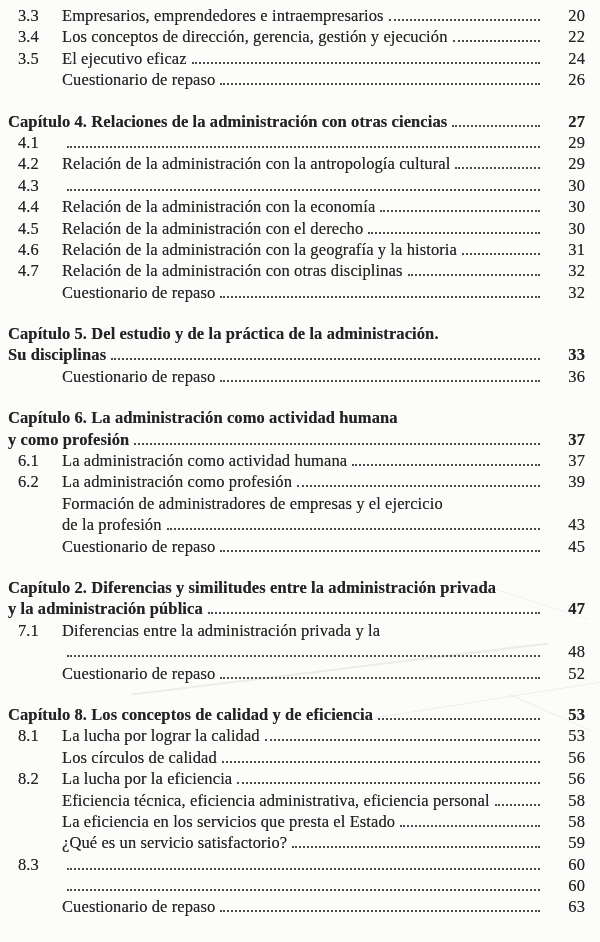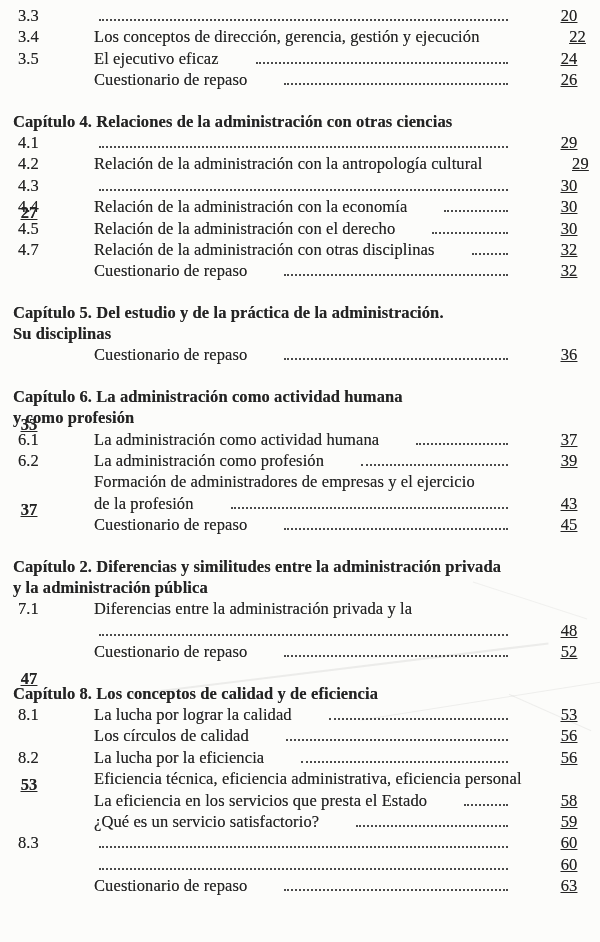--- a/index.html
+++ b/index.html
@@ -23,43 +23,41 @@
   }
   .row {
     display: flex;
     align-items: baseline;
     white-space: nowrap;
     height: 21.4px;
     line-height: 21.4px;
     font-size: 16.5px;
     letter-spacing: 0.1px;
     text-shadow: 0 0 0.5px rgba(30,30,30,0.55);
-    gap: 32px;
   }
   .row.gap { margin-top: 20px; }
-  .row.chapter { font-weight: bold; flex-direction: column; }
+  .row.chapter { font-weight: bold; }
   .row.entry { padding-left: 10px; }
   .num {
     flex: none;
     width: 44px;
   }
   .txt { flex: none; }
   .leader {
     flex: 1 1 auto;
     min-width: 0;
     border-bottom: 2px dotted #4a4a4a;
     margin: 0 13px 4px 5px;
     height: 1px;
   }
   .leader.hidden { border-bottom: none; }
   .pg {
     flex: none;
     width: 32px;
-    text-align: center;
-    text-decoration: underline;
+    text-align: right;
   }
   .pg:empty { width: 32px; }
   
   .artifact {
     position: absolute;
     background: rgba(120,120,120,0.12);
     z-index: 1;
     pointer-events: none;
   }
   .a1 { width: 420px; height: 1.5px; left: 130px; top: 668px; transform: rotate(-7deg); }
@@ -71,20 +69,21 @@
 <body>
 
 <div class="scan-page">
   <div class="artifact a1"></div>
   <div class="artifact a2"></div>
   <div class="artifact a3"></div>
   <div class="artifact a4"></div>
   <div class="toc" id="toc">
       <div class="row entry">
     <span class="num">3.3</span>
+    <span class="txt">Empresarios, emprendedores e intraempresarios</span>
     <span class="leader"></span>
     <span class="pg">20</span>
   </div>
       <div class="row entry">
     <span class="num">3.4</span>
     <span class="txt">Los conceptos de dirección,  gerencia,  gestión y ejecución</span>
     <span class="leader"></span>
     <span class="pg">22</span>
   </div>
       <div class="row entry">
@@ -127,20 +126,26 @@
     <span class="leader"></span>
     <span class="pg">30</span>
   </div>
       <div class="row entry">
     <span class="num">4.5</span>
     <span class="txt">Relación de la administración con el derecho</span>
     <span class="leader"></span>
     <span class="pg">30</span>
   </div>
       <div class="row entry">
+    <span class="num">4.6</span>
+    <span class="txt">Relación de la administración con la geografía y la historia</span>
+    <span class="leader"></span>
+    <span class="pg">31</span>
+  </div>
+      <div class="row entry">
     <span class="num">4.7</span>
     <span class="txt">Relación de la administración con otras disciplinas</span>
     <span class="leader"></span>
     <span class="pg">32</span>
   </div>
       <div class="row entry">
     <span class="num"></span>
     <span class="txt">Cuestionario de repaso</span>
     <span class="leader"></span>
     <span class="pg">32</span>

